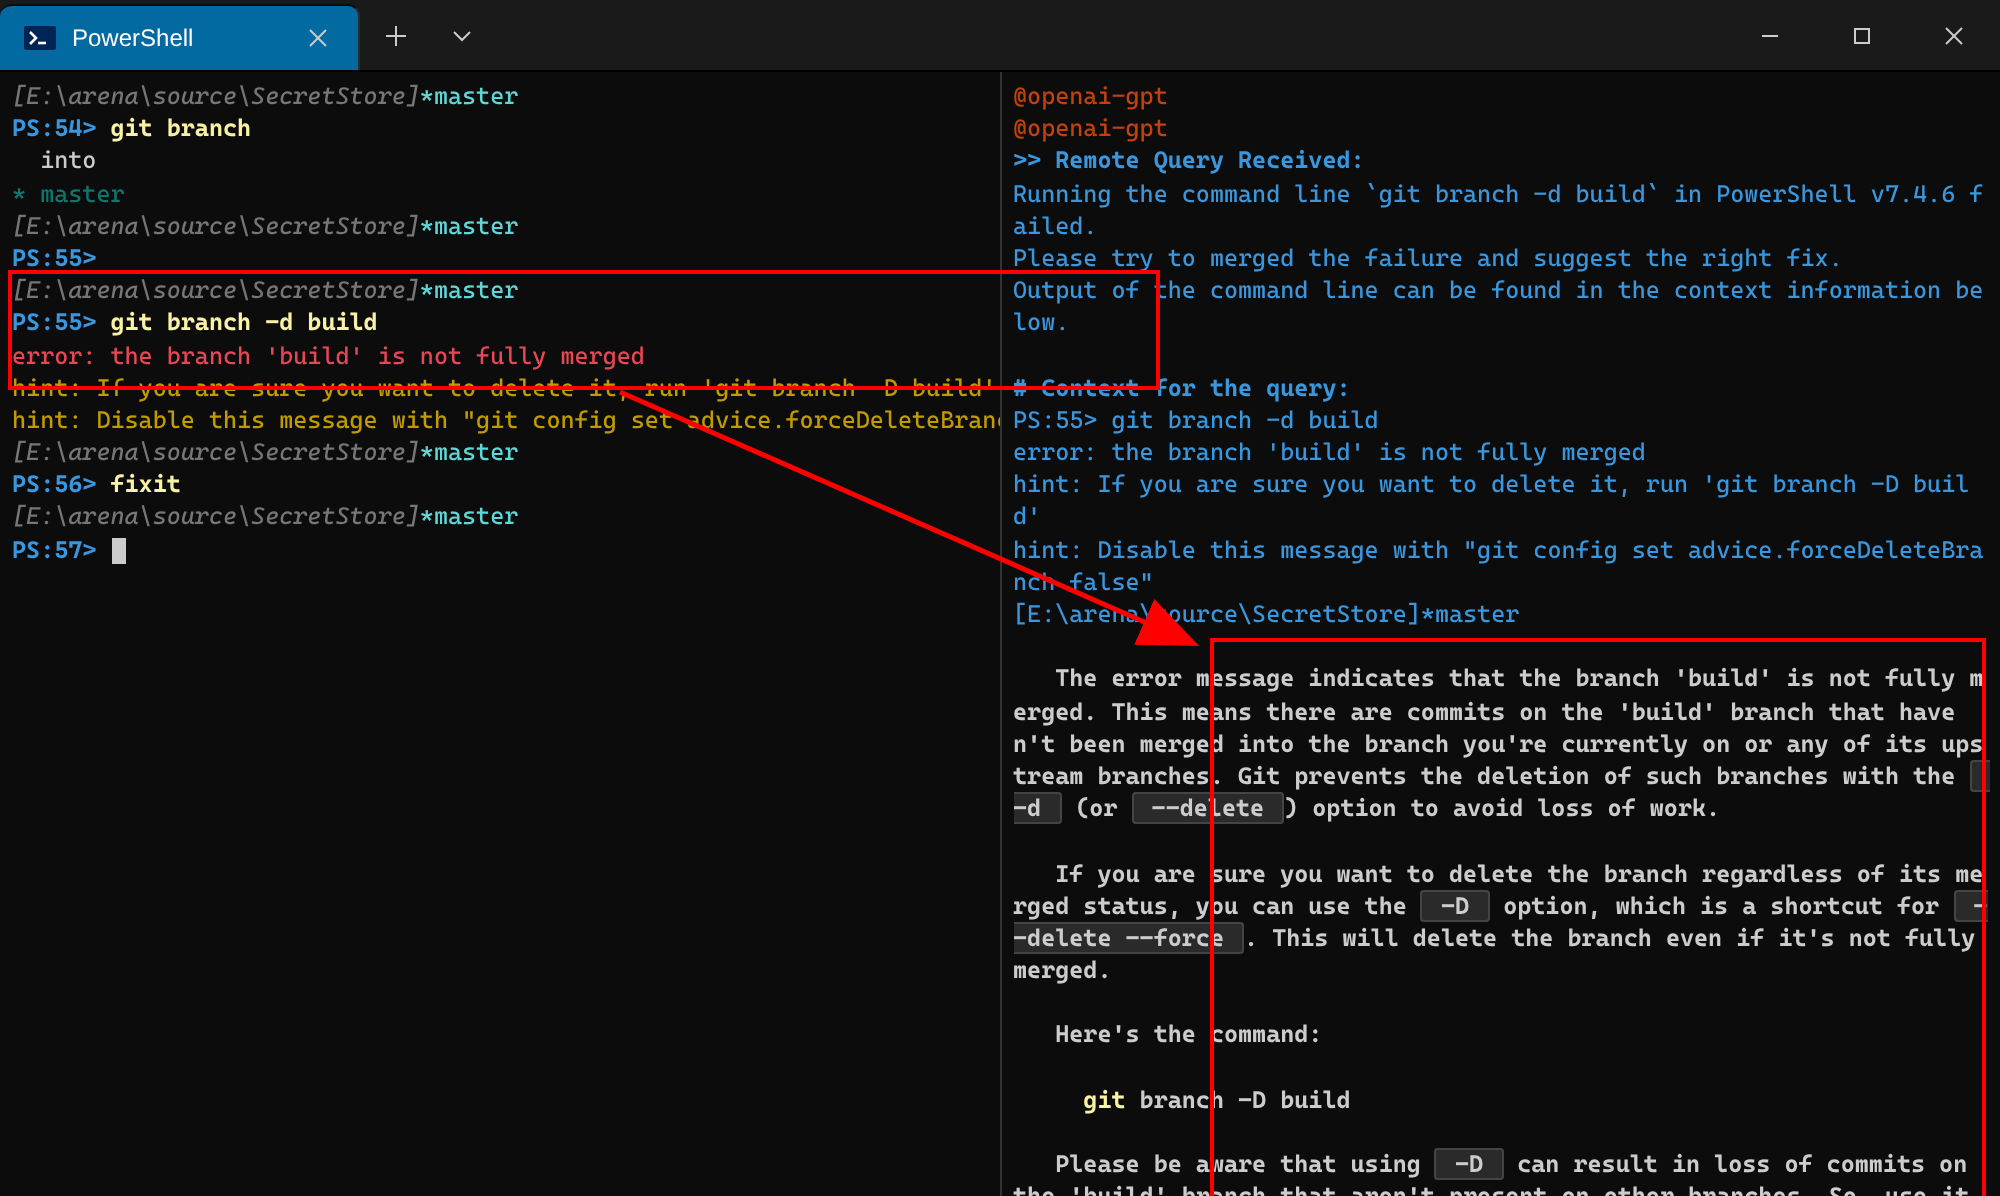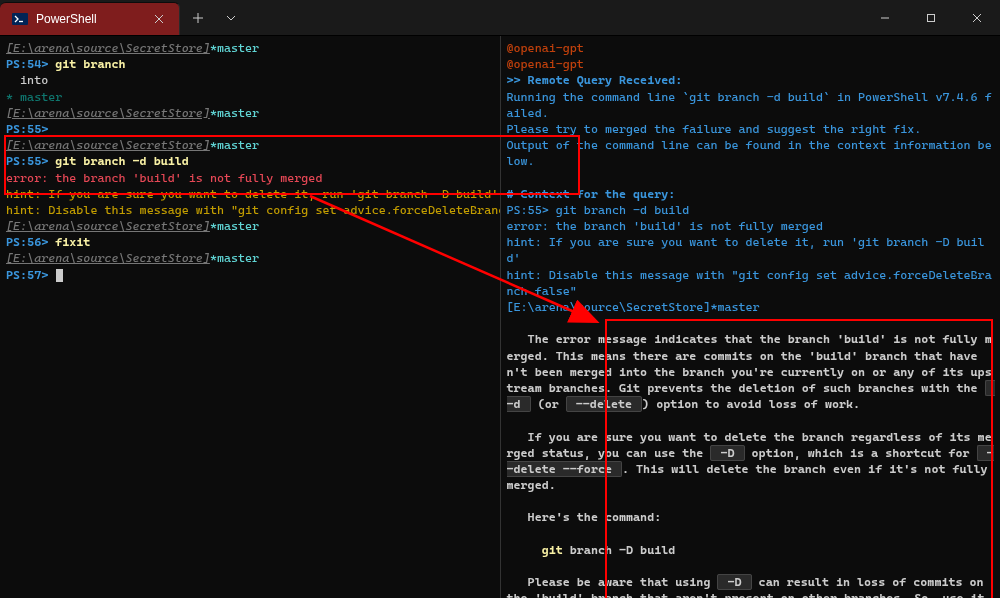--- a/index.html
+++ b/index.html
@@ -1,30 +1,30 @@
 <!DOCTYPE html>
 <html><head>
 <meta charset="utf-8">
 <style>
   * { margin: 0; padding: 0; box-sizing: border-box; }
   html, body { width: 1000px; height: 598px; overflow: hidden; background: #0c0c0c; font-family: Consolas, 'Cascadia Mono', monospace; font-size: 12px; }
   .titlebar { height: 36px; background: #1a1a1a; display: flex; align-items: stretch; border-bottom: 1px solid #000; }
-  .tab { display: flex; align-items: center; gap: 8px; padding: 0 12px; background: #7f1d1d; color: #fff; border-right: 1px solid #2a2a2a; min-width: 180px; border-top: 1px solid #0c0c0c; margin-top: 2px; border-radius: 6px 6px 0 0;}
+  .tab { display: flex; align-items: center; gap: 8px; padding: 0 12px; background: #0369a1; color: #fff; border-right: 1px solid #2a2a2a; min-width: 180px; border-top: 1px solid #0c0c0c; margin-top: 2px; border-radius: 6px 6px 0 0;}
   .tab .icon { width: 16px; height: 16px; display: flex; align-items: center; justify-content: center; }
   .tab .label { flex: 1; font-family: 'Segoe UI', sans-serif; font-size: 12px; }
   .tab .close { width: 16px; height: 16px; display: flex; align-items: center; justify-content: center; color: #ccc; font-size: 14px; }
   .newtab { width: 36px; display:flex; align-items:center; justify-content:center; color:#ccc; font-size:16px;}
   .dropdown { width: 30px; display:flex; align-items:center; justify-content:center; color:#ccc; font-size:10px;}
   .spacer { flex: 1; }
   .winbtns { display: flex; }
   .winbtn { width: 46px; display: flex; align-items: center; justify-content: center; color: #ccc; }
   .content { display: flex; height: 562px; position: relative; }
   .pane { flex: 1; padding: 4px 6px; color: #cccccc; line-height: 1.35; white-space: pre; overflow: hidden; position: relative; }
   .pane.left { border-right: 1px solid #333; }
-  .gray { color: #767676; font-style: italic; text-decoration: underline; }
+  .gray { color: #767676; font-style: italic; }
   .cyan { color: #3a96dd; text-align: right; }
   .white { color: #cccccc; }
   .yellow { color: #f9f1a5; font-weight: bold; }
   .green { color: #0f766e; }
   .brightgreen { color: #c2410c; }
   .brightred { color: #e74856; }
   .brightcyan { color: #61d6d6; }
   .darkyellow { color: #c19c00; }
   .bold { font-weight: bold; }
   .left-box { position: absolute; border: 2px solid #ff0000; left: 4px; top: 99px; width: 576px; height: 60px; pointer-events: none; }

